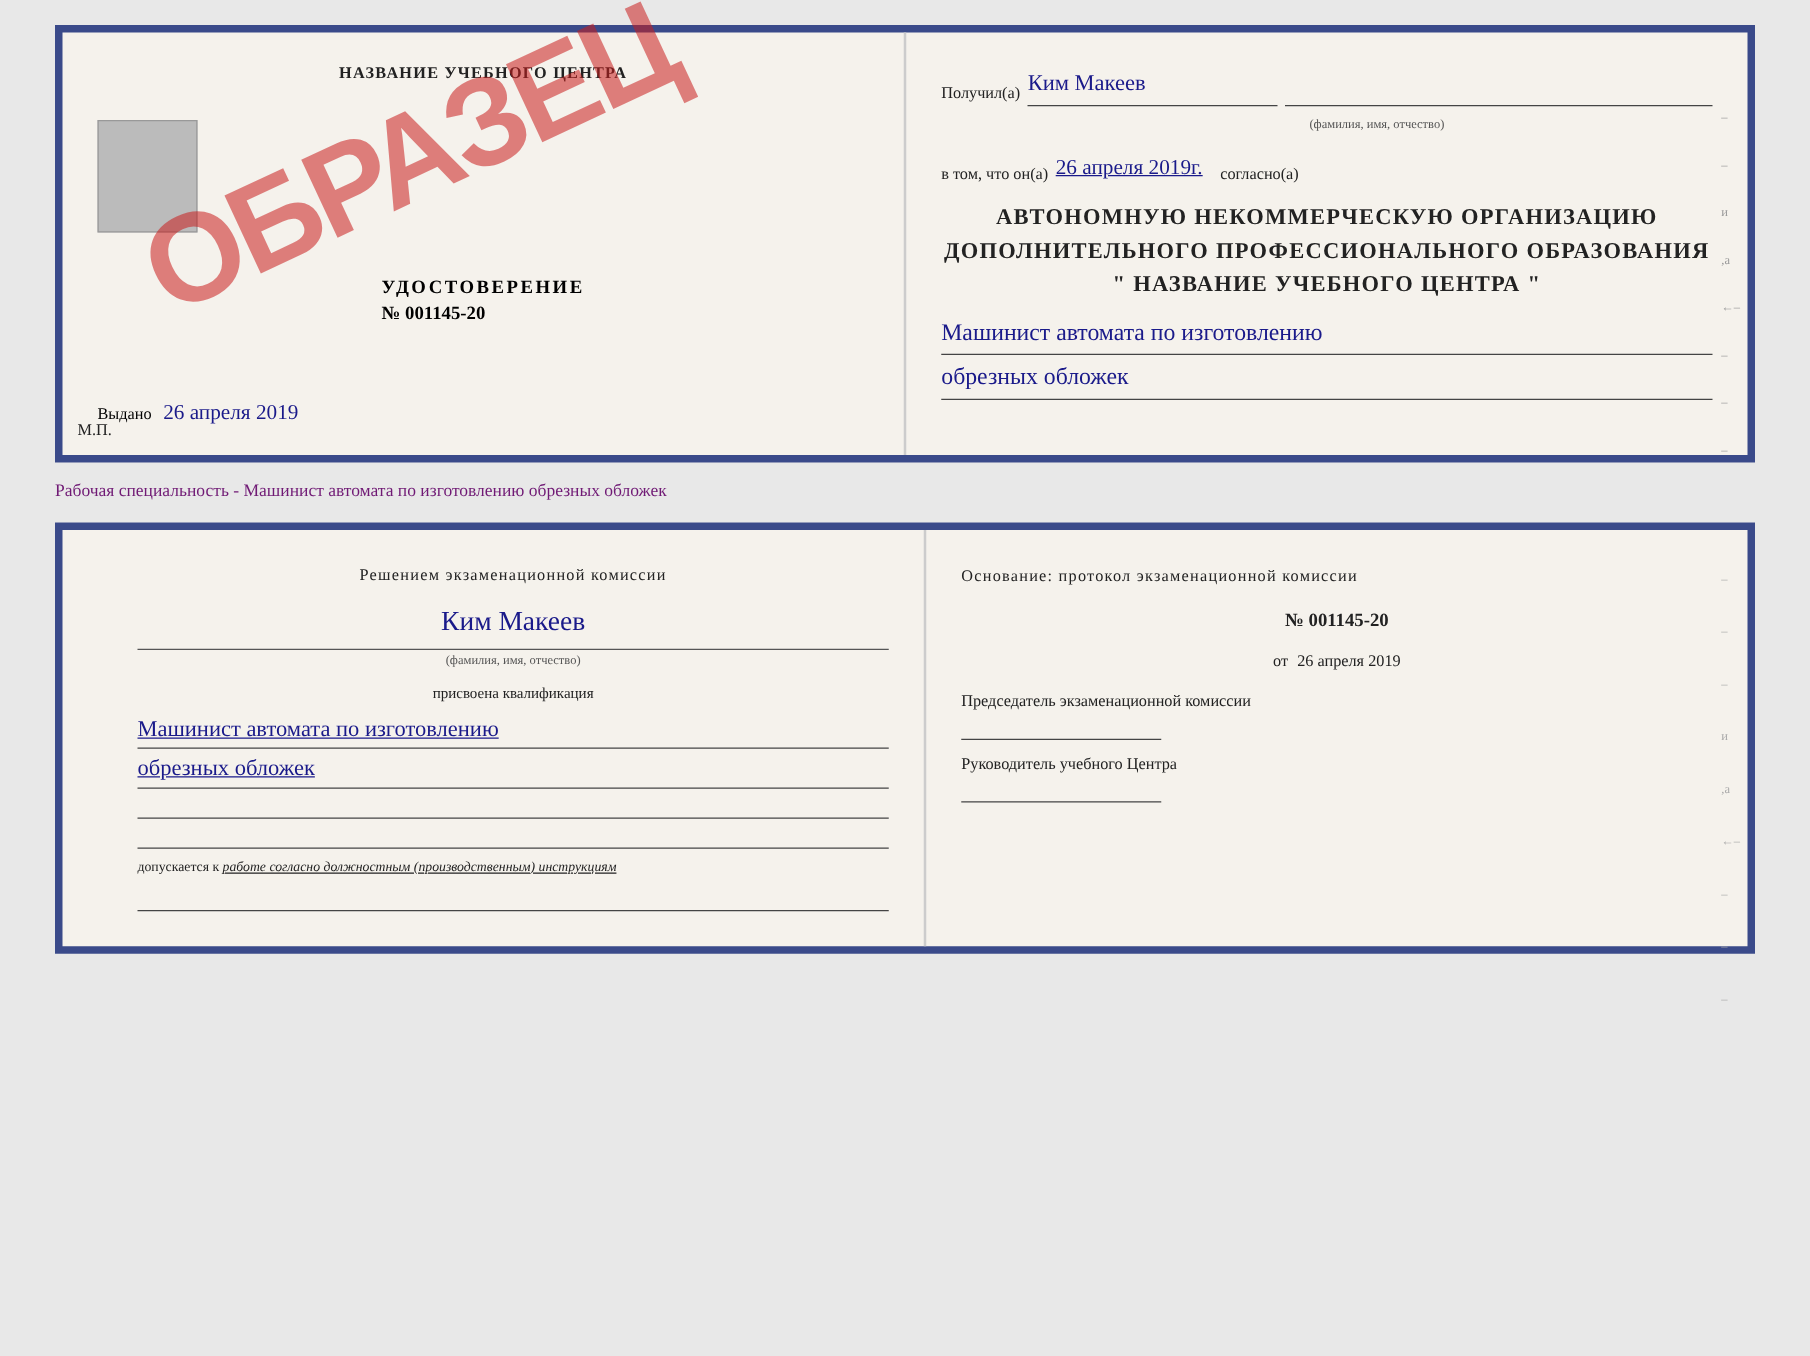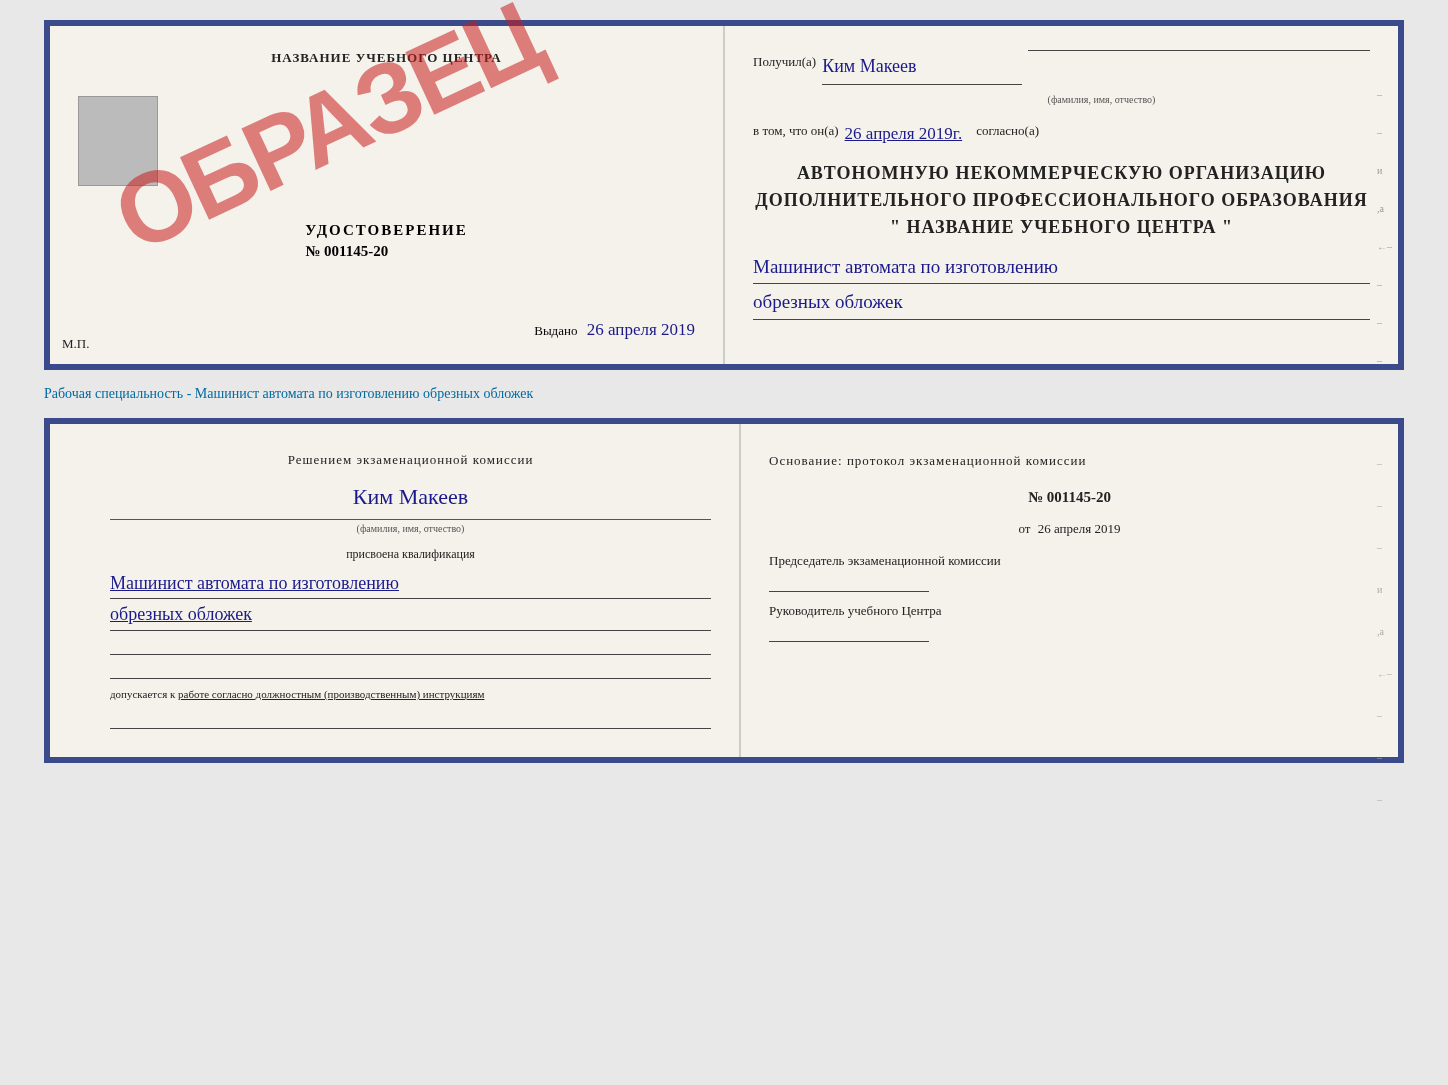--- a/index.html
+++ b/index.html
@@ -76,21 +76,21 @@
     }
 
     .cert-number {
       font-size: 15px;
       font-weight: bold;
     }
 
     .issued-date {
       font-size: 13px;
       margin-top: 60px;
-      text-align: right;
+      text-align: left;
       width: 100%;
     }
 
     .stamp-obrazec {
       position: absolute;
       top: 40px;
       left: 60px;
       width: 260px;
       height: 160px;
       pointer-events: none;
@@ -122,21 +122,21 @@
 
     
     .top-doc .doc-right {
       font-size: 13px;
       color: #222;
       line-height: 1.8;
     }
 
     .field-row {
       display: flex;
-      align-items: flex-start;
+      align-items: flex-end;
       gap: 6px;
       margin-bottom: 6px;
     }
 
     .field-label {
       white-space: nowrap;
       font-size: 13px;
     }
 
     .field-value-handwritten {
@@ -189,21 +189,21 @@
       display: flex;
       flex-direction: column;
       gap: 20px;
       font-size: 10px;
       color: #999;
     }
 
     
     .middle-label {
       font-size: 14px;
-      color: #0369a1;
+      color: #701a75;
       width: 1360px;
       text-align: left;
     }
 
     
     .bottom-doc {
       min-height: 320px;
       padding-left: 32px;
     }
 
@@ -261,20 +261,21 @@
       margin: 4px 0;
     }
 
     .допускается-text {
       font-size: 11px;
       margin-top: 6px;
       color: #222;
     }
 
     .допускается-handwritten {
+      font-style: italic;
       text-decoration: underline;
     }
 
     
     .bottom-doc .doc-right {
       font-size: 13px;
       color: #222;
       line-height: 2;
     }
 

